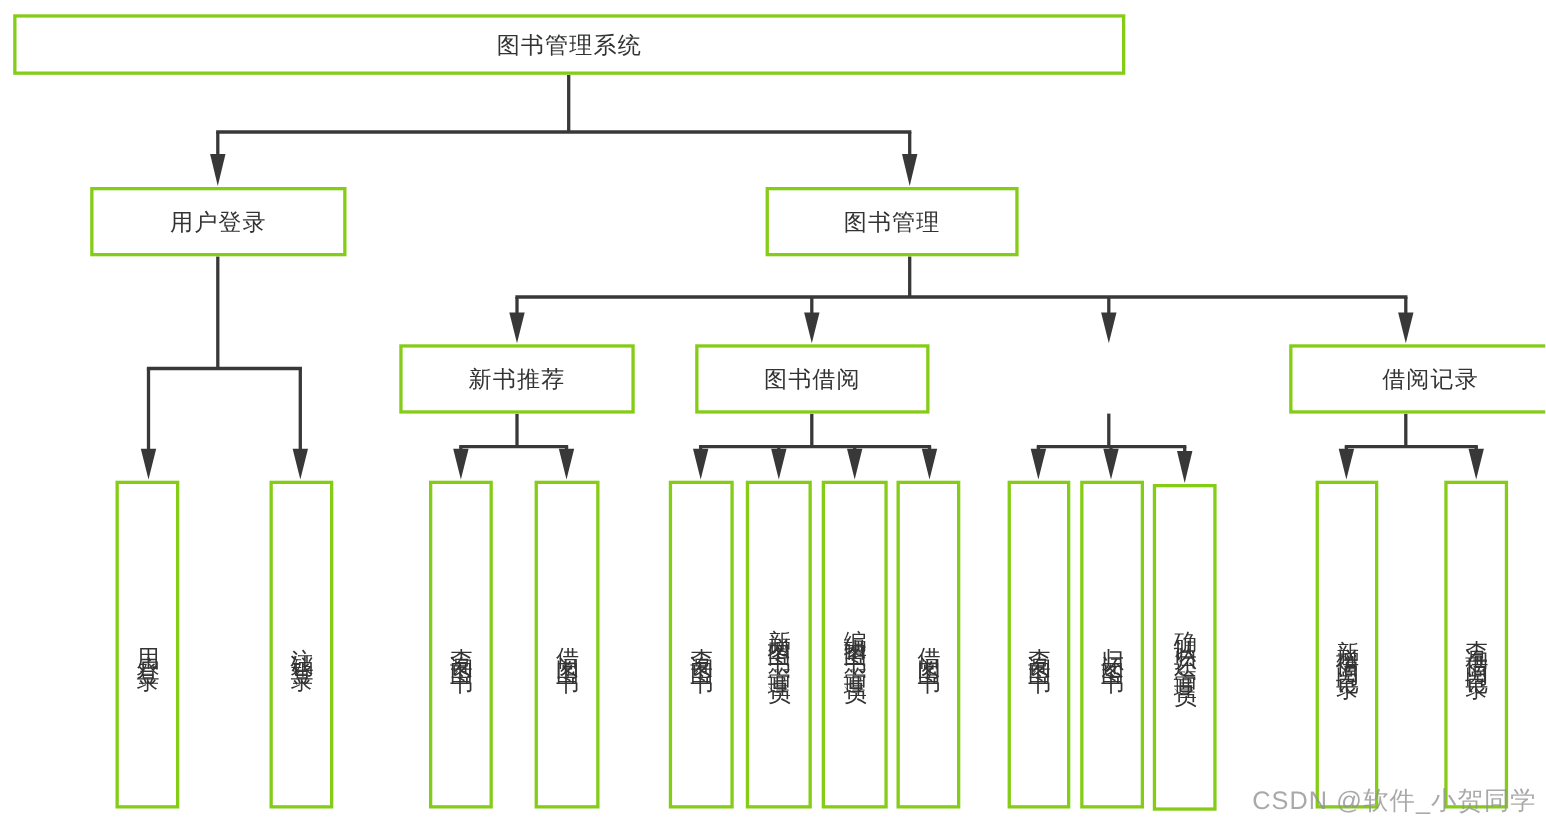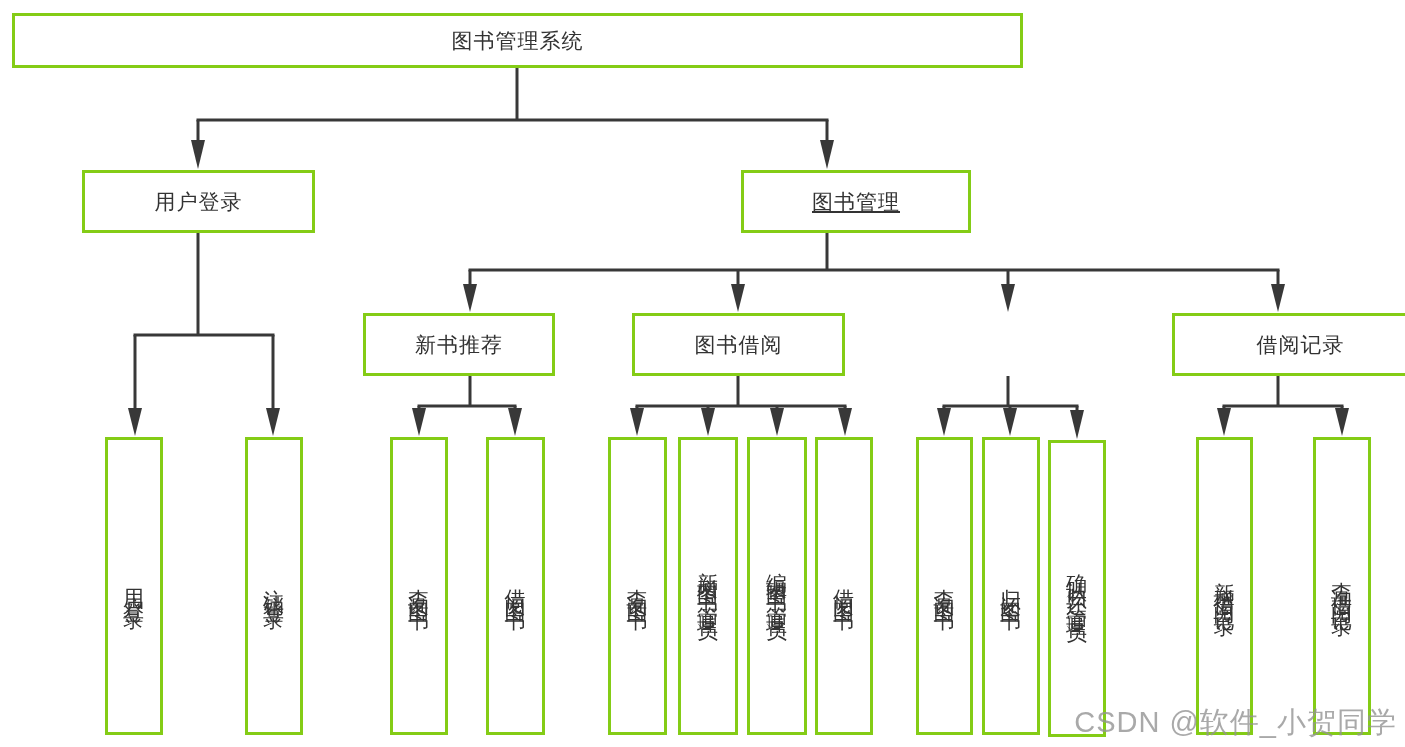--- a/index.html
+++ b/index.html
@@ -45,30 +45,30 @@
     font-size: 21px;
     letter-spacing: 7px;
     line-height: 1;
     white-space: nowrap;
   }
   .watermark {
     position: absolute;
     right: 8px;
     bottom: 4px;
     z-index: 5;
-    font-size: 29px;
+    font-size: 23px;
     color: rgba(148, 148, 148, 0.8);
     white-space: nowrap;
     letter-spacing: 1px;
   }
   
   .n-root   { left: 12px;   top: 13px;  width: 1011px; height: 55px; }
   .n-l2a    { left: 82px;   top: 170px; width: 233px;  height: 63px; }
-  .n-l2b    { left: 741px;  top: 170px; width: 230px;  height: 63px; text-decoration: underline; }
-  .n-l3a    { left: 363px;  top: 313px; width: 192px;  height: 63px; }
+  .n-l2b    { left: 696px;  top: 170px; width: 230px;  height: 63px; }
+  .n-l3a    { left: 363px;  top: 313px; width: 214px;  height: 63px; }
   .n-l3b    { left: 632px;  top: 313px; width: 213px;  height: 63px; }
   .n-l3c    { left: 902px;  top: 313px; width: 213px;  height: 63px; }
   .n-l3d    { left: 1172px; top: 313px; width: 257px;  height: 63px; }
   .n-leaf1  { left: 105px;  top: 437px; width: 58px;   height: 298px; }
   .n-leaf2  { left: 245px;  top: 437px; width: 58px;   height: 298px; }
   .n-leaf3  { left: 390px;  top: 437px; width: 58px;   height: 298px; }
   .n-leaf4  { left: 486px;  top: 437px; width: 59px;   height: 298px; }
   .n-leaf5  { left: 608px;  top: 437px; width: 59px;   height: 298px; }
   .n-leaf6  { left: 678px;  top: 437px; width: 60px;   height: 298px; }
   .n-leaf7  { left: 747px;  top: 437px; width: 60px;   height: 298px; }

